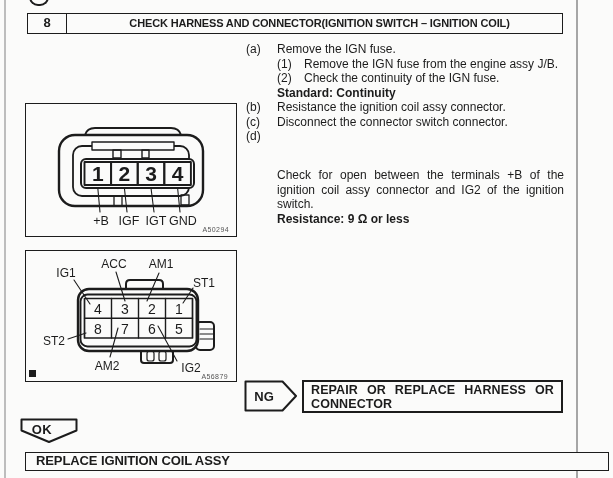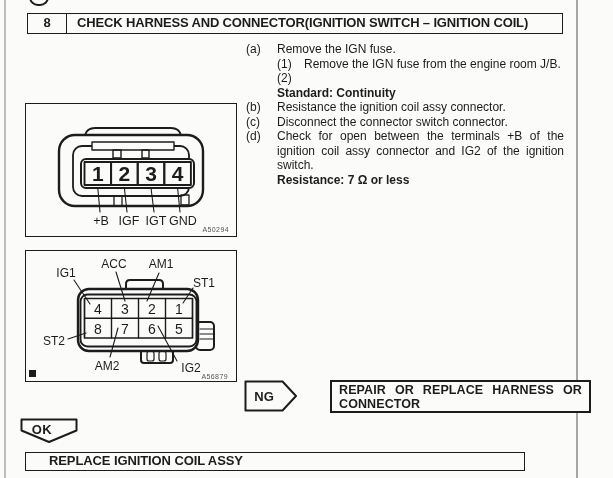--- a/index.html
+++ b/index.html
@@ -16,22 +16,22 @@
   .edge.left{left:4px;width:1.5px;opacity:.55;}
   .edge.right{left:576px;width:2px;opacity:.75;}
   
   .torn{position:absolute;left:29px;top:-4px;width:16px;height:8px;
     border:2.5px solid var(--ink);border-top:none;border-radius:0 0 9px 9px;}
   
   .step-header{position:absolute;left:27px;top:13px;width:536px;height:21px;
     border:1.6px solid var(--ink);box-sizing:border-box;display:flex;background:var(--paper);}
   .step-num{width:39px;border-right:1.6px solid var(--ink);box-sizing:border-box;
     text-align:center;font-weight:bold;font-size:13px;line-height:18px;}
-  .step-title{flex:1;padding-left:10px;font-weight:bold;font-size:13px;line-height:18px;
-    letter-spacing:-.15px;white-space:nowrap;}
+  .step-title{flex:1;padding-left:10px;font-weight:bold;font-size:11px;line-height:18px;
+    letter-spacing:-.15px;white-space:nowrap;text-align:center;}
   
   .fig{position:absolute;border:1.6px solid var(--ink);box-sizing:content-box;background:var(--paper);}
   .fig.coil{left:25px;top:103px;width:210px;height:132px;}
   .fig.switch{left:25px;top:250px;width:210px;height:130px;}
   .fig svg{display:block;width:100%;height:100%;}
   svg .shape{stroke:var(--ink);fill:none;stroke-linejoin:round;stroke-linecap:round;}
   svg .pf{fill:var(--paper);}
   svg .solid{fill:var(--ink);stroke:none;}
   svg text{fill:var(--ink);font-family:inherit;}
   .pinbig{font-size:21px;font-weight:bold;}
@@ -40,36 +40,36 @@
   .lbl2{font-size:12px;}
   .figcode{font-size:7px;fill:var(--figure-code);letter-spacing:.4px;}
   
   .proc{position:absolute;left:246px;top:42px;width:318px;font-size:12px;line-height:14.5px;}
   .proc-row{display:flex;}
   .m1{width:31px;flex:none;}
   .m2{width:27px;flex:none;}
   .proc-row.sub,.proc-row.spec{padding-left:31px;}
   .proc-row.spec{font-weight:bold;}
   .proc-row .txt{flex:1;}
-  .proc-row.justify .txt{text-align:justify;}
+  .proc-row.justify .txt{text-align:justify;margin-top:39px;}
   .proc-row.nowrap{white-space:nowrap;}
   
   .ng-shape{position:absolute;left:244px;top:380px;width:54px;height:32px;}
   .ng-shape text{font-weight:bold;font-size:13px;}
   .ng-box{position:absolute;left:302px;top:380px;width:261px;height:33px;
     border:2px solid var(--ink);box-sizing:border-box;background:var(--paper);
     padding:1px 7px 0;font-weight:bold;font-size:12.5px;line-height:14px;
-    text-align:justify;letter-spacing:.1px;margin-left:28px;}
+    text-align:justify;letter-spacing:.1px;}
   
   .ok-shape{position:absolute;left:20px;top:418px;width:58px;height:26px;}
   .ok-shape text{font-weight:bold;font-size:13px;letter-spacing:.5px;}
   
-  .footer-bar{position:absolute;left:25px;top:452px;width:500px;height:19px;
+  .footer-bar{position:absolute;left:25px;top:452px;width:584px;height:19px;
     border:1.6px solid var(--ink);box-sizing:border-box;background:var(--paper);
-    font-weight:bold;font-size:13px;line-height:15px;padding-left:23px;letter-spacing:-.1px;}
+    font-weight:bold;font-size:13px;line-height:15px;padding-left:10px;letter-spacing:-.1px;}
 </style>
 </head>
 <body>
 
 <div class="page">
 
   <div class="edge left"></div>
   <div class="edge right"></div>
   <div class="torn"></div>
 
@@ -153,42 +153,43 @@
     </svg>
   </div>
 
   <div class="proc">
     <div class="proc-row">
       <span class="m1">(a)</span>
       <span class="txt">Remove the IGN fuse.</span>
     </div>
     <div class="proc-row sub nowrap">
       <span class="m2">(1)</span>
-      <span class="txt">Remove the IGN fuse from the engine room J/B.</span>
+      <span class="txt">Remove the IGN fuse from the engine assy J/B.</span>
     </div>
     <div class="proc-row sub nowrap">
       <span class="m2">(2)</span>
+      <span class="txt">Check the continuity of the IGN fuse.</span>
     </div>
     <div class="proc-row spec">
       <span class="txt">Standard: Continuity</span>
     </div>
     <div class="proc-row nowrap">
       <span class="m1">(b)</span>
       <span class="txt">Resistance the ignition coil assy connector.</span>
     </div>
     <div class="proc-row nowrap">
       <span class="m1">(c)</span>
       <span class="txt">Disconnect the connector switch connector.</span>
     </div>
     <div class="proc-row justify">
       <span class="m1">(d)</span>
       <span class="txt">Check for open between the terminals +B of the ignition coil assy connector and IG2 of the ignition switch.</span>
     </div>
     <div class="proc-row spec">
-      <span class="txt">Resistance: 7 Ω or less</span>
+      <span class="txt">Resistance: 9 Ω or less</span>
     </div>
   </div>
 
   <svg class="ng-shape" viewBox="0 0 54 32">
     <polygon class="shape pf" points="1.5,1.5 38.5,1.5 52,16 38.5,30.5 1.5,30.5" stroke-width="2"></polygon>
     <text text-anchor="middle" x="20" y="20.5">NG</text>
   </svg>
   <div class="ng-box">REPAIR OR REPLACE HARNESS OR CONNECTOR</div>
 
   <svg class="ok-shape" viewBox="0 0 58 26">

